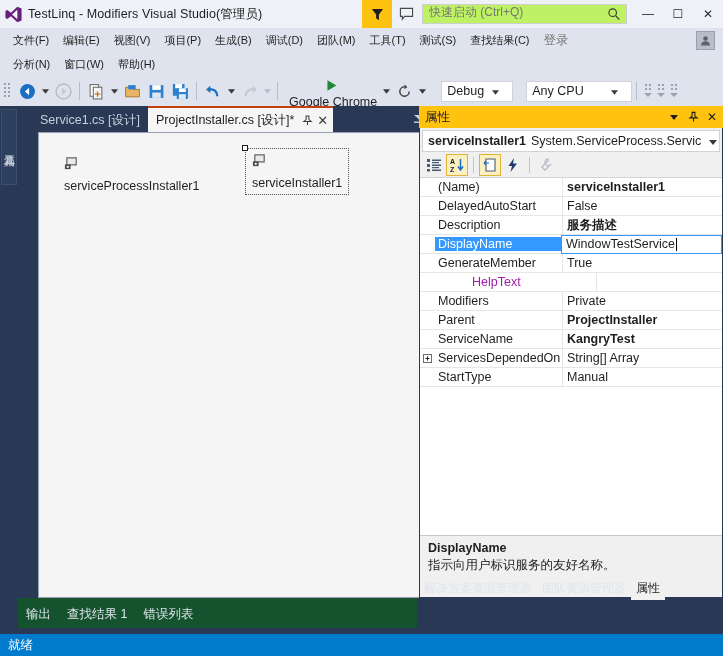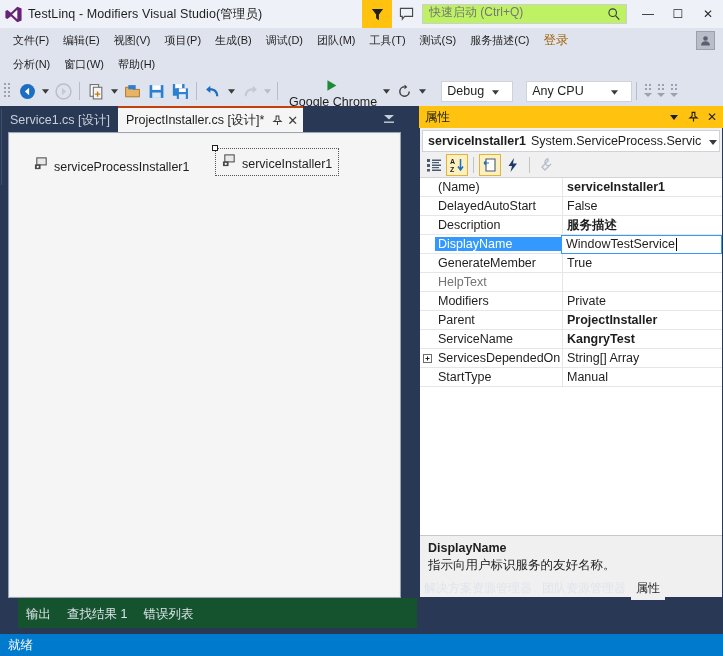--- a/index.html
+++ b/index.html
@@ -41,21 +41,21 @@
 
   
   .menubar {
     position: absolute; left: 0; top: 28px; width: 723px; height: 48px;
     background: #dfe3ed;
   }
   .menurow { height: 24px; display: flex; align-items: center; padding-left: 6px; }
   .menuitem {
     font-size: 11px; color: #1e1e1e; padding: 2px 7px; line-height: 18px; white-space: nowrap;
   }
-  .signin { font-size: 12.5px; color: #a16207; padding: 2px 7px; }
+  .signin { font-size: 12.5px; color: #737373; padding: 2px 7px; }
   .acct-icon {
     position: absolute; right: 8px; top: 3px; width: 19px; height: 19px;
     background: #b8bdc8; border: 1px solid #9aa0ad; display: flex;
     align-items: center; justify-content: center;
   }
 
   
   .toolbar {
     position: absolute; left: 0; top: 76px; width: 723px; height: 30px;
     background: #dfe3ed; display: flex; align-items: center;
@@ -84,21 +84,21 @@
     position: absolute; left: 1px; top: 3px; width: 16px; height: 76px;
     background: #2d3f5e; border: 1px solid #3e4f6e;
     display: flex; align-items: center; justify-content: center;
   }
   .toolbox-tab span {
     writing-mode: vertical-rl; font-size: 11px; color: #d4d9e3; letter-spacing: 0px;
   }
 
   
   .docwell {
-    position: absolute; left: 2px; top: 106px; width: 399px; height: 492px;
+    position: absolute; left: 32px; top: 106px; width: 399px; height: 492px;
     background: #293955;
   }
   .tabstrip { position: relative; height: 26px; display: flex; align-items: flex-end; }
   .dtab {
     height: 24px; display: flex; align-items: center; padding: 0 8px;
     font-size: 12.5px; color: #c8cfdb; white-space: nowrap;
   }
   .dtab.inactive { background: #293955; }
   .dtab.active {
     background: #f5f5f5; color: #1e1e1e; border-top: 2px solid #c2410c;
@@ -112,22 +112,22 @@
   }
   .designer {
     position: absolute; left: 6px; top: 26px; right: 0; bottom: 0;
     background: #f0f0f0; border: 1px solid #9aa4b5;
   }
   .design-surface {
     position: absolute; left: 1px; top: 1px; right: 1px; bottom: 1px;
     background: #f5f5f5;
   }
   .comp {
-    position: absolute; display: flex; align-items: flex-end; gap: 5px;
-    font-size: 12.5px; color: #1e1e1e; padding: 4px 6px;
+    position: absolute; display: flex; align-items: flex-start; gap: 5px;
+    font-size: 12.5px; color: #1e1e1e; padding: 4px 6px; flex-direction: column;
   }
   .comp.selected { border: 1px dotted #555; }
   .sel-handle {
     position: absolute; left: -4px; top: -4px; width: 6px; height: 6px;
     background: #fff; border: 1px solid #1e1e1e;
   }
 
   
   .bottom-tabs {
     position: absolute; left: 18px; top: 598px; width: 399px; height: 30px;
@@ -181,21 +181,21 @@
   }
   .gname {
     width: 127px; padding-left: 3px; white-space: nowrap; overflow: hidden; flex-shrink: 0;
   }
   .gval {
     flex: 1; padding-left: 4px; border-left: 1px solid #e6e6e6; height: 19px;
     display: flex; align-items: center; white-space: nowrap; overflow: hidden;
   }
   .grow.selected .gname { background: #3399ff; color: #fff; }
   .gval.bold { font-weight: bold; }
-  .gname.dim { color: #737373; }
+  .gname.dim { color: #a21caf; margin-left: 34px; }
   .gval.editing {
     border: 1px solid #3399ff; background: #fff; margin-left: -1px;
   }
   .caretbar {
     display: inline-block; width: 1px; height: 13px; background: #000; margin-left: 1px;
   }
   .desc-pane {
     height: 62px; background: #f0f0f0; border-top: 1px solid #c8c8c8; padding: 5px 8px;
   }
   .desc-title { font-size: 12.5px; font-weight: bold; color: #1e1e1e; margin-bottom: 3px; }
@@ -260,21 +260,21 @@
     <div class="menurow">
       <div class="menuitem">文件(F)</div>
       <div class="menuitem">编辑(E)</div>
       <div class="menuitem">视图(V)</div>
       <div class="menuitem">项目(P)</div>
       <div class="menuitem">生成(B)</div>
       <div class="menuitem">调试(D)</div>
       <div class="menuitem">团队(M)</div>
       <div class="menuitem">工具(T)</div>
       <div class="menuitem">测试(S)</div>
-      <div class="menuitem">服务描述(C)</div>
+      <div class="menuitem">查找结果(C)</div>
       <div class="signin">登录</div>
       <div class="acct-icon">
         <svg width="13" height="13" viewBox="0 0 16 16">
           <circle cx="8" cy="5.5" r="2.8" fill="#5a6070"></circle>
           <path d="M2.5 14 C2.5 10.5 5 9 8 9 C11 9 13.5 10.5 13.5 14 Z" fill="#5a6070"></path>
         </svg>
       </div>
     </div>
     <div class="menurow">
       <div class="menuitem">分析(N)</div>

